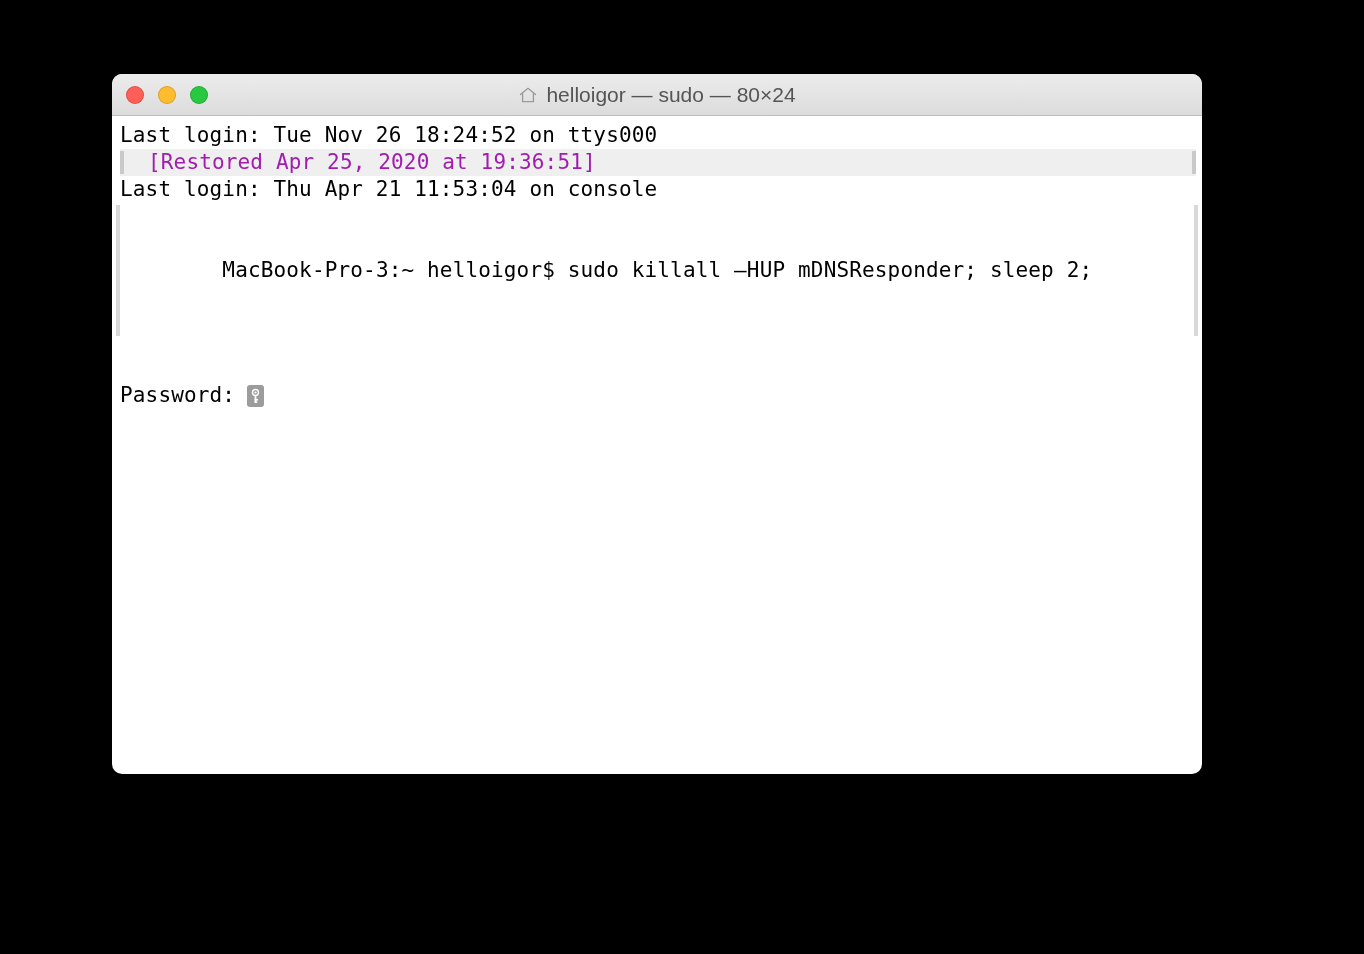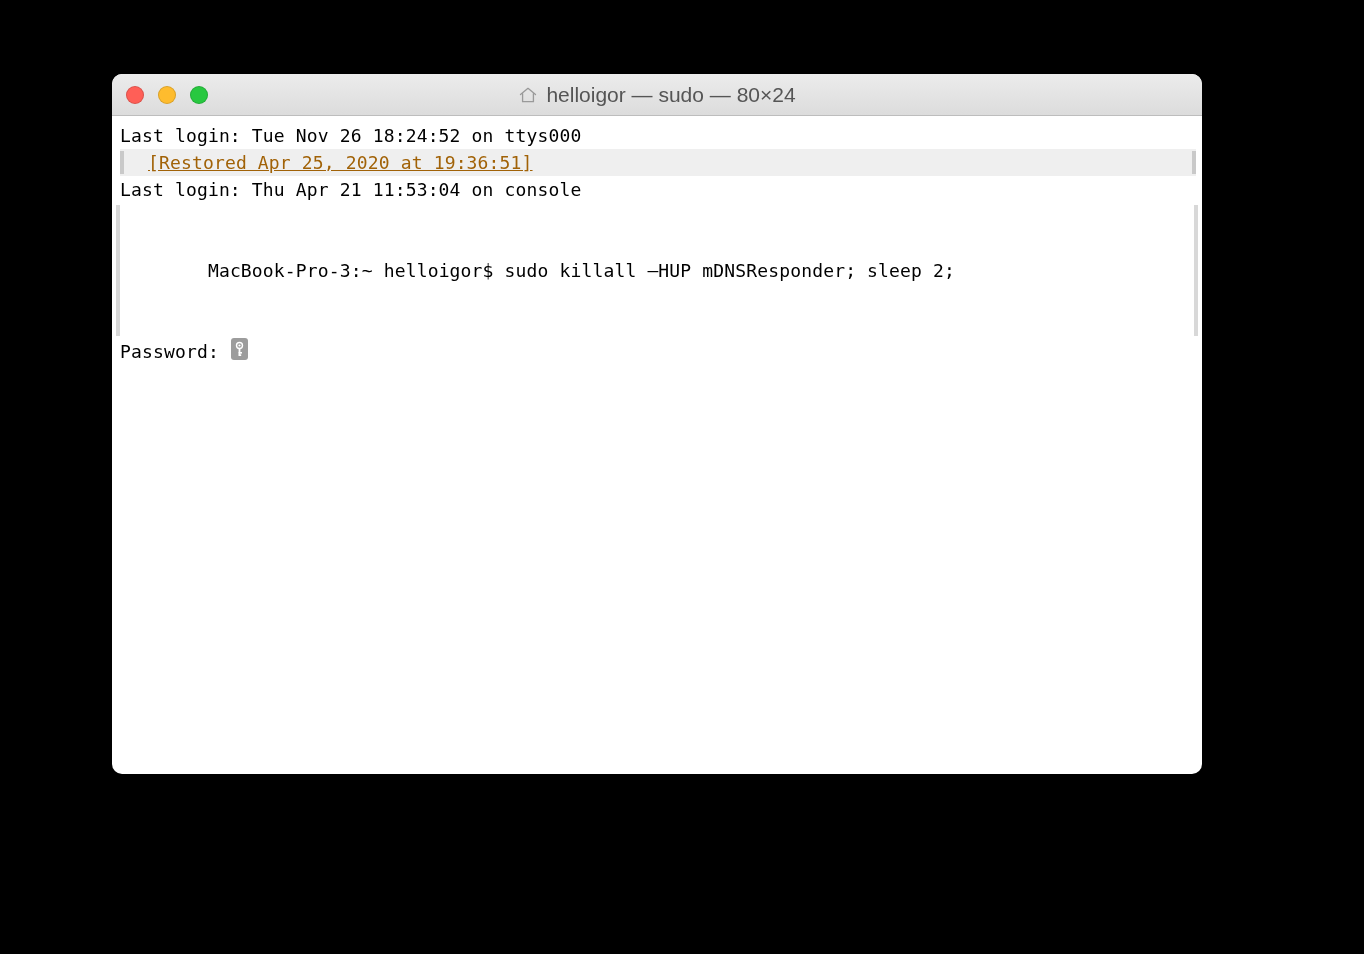--- a/index.html
+++ b/index.html
@@ -56,32 +56,31 @@
       align-items: center;
       gap: 8px;
       pointer-events: none;
       font-family: -apple-system, "Helvetica Neue", Arial, sans-serif;
       font-size: 21px;
       color: #555;
     }
     .home-icon svg { display: block; }
     .terminal {
       padding: 6px 6px 6px 8px;
-      font-size: 18px;
+      font-size: 21px;
       line-height: 27px;
       color: #000;
       letter-spacing: 0.15px;
     }
     .line { white-space: pre; }
     .restored-row {
       background: #efefef;
-      color: #a16207;
+      color: #a21caf;
       padding-left: 28px;
       position: relative;
-      text-decoration: underline;
     }
     .restored-row::before,
     .restored-row::after {
       content: "";
       position: absolute;
       top: 2px; bottom: 2px;
       width: 4px;
       background: #c9c9c9;
     }
     .restored-row::before { left: 0; }
@@ -90,21 +89,21 @@
       position: relative;
     }
     .overflow-left, .overflow-right {
       position: absolute;
       top: 2px; bottom: 2px;
       width: 4px;
       background: #d8d8d8;
     }
     .overflow-left  { left: -4px; }
     .overflow-right { right: -2px; }
-    .pwd-row { display: flex; align-items: flex-start; gap: 12px; }
+    .pwd-row { display: flex; align-items: center; gap: 12px; margin-top: 44px; }
     .key-cursor {
       display: inline-flex;
       align-items: center;
       justify-content: center;
       width: 17px; height: 22px;
       background: #9c9c9c;
       border-radius: 3px;
       color: #fff;
     }
     .key-cursor svg { display: block; }

